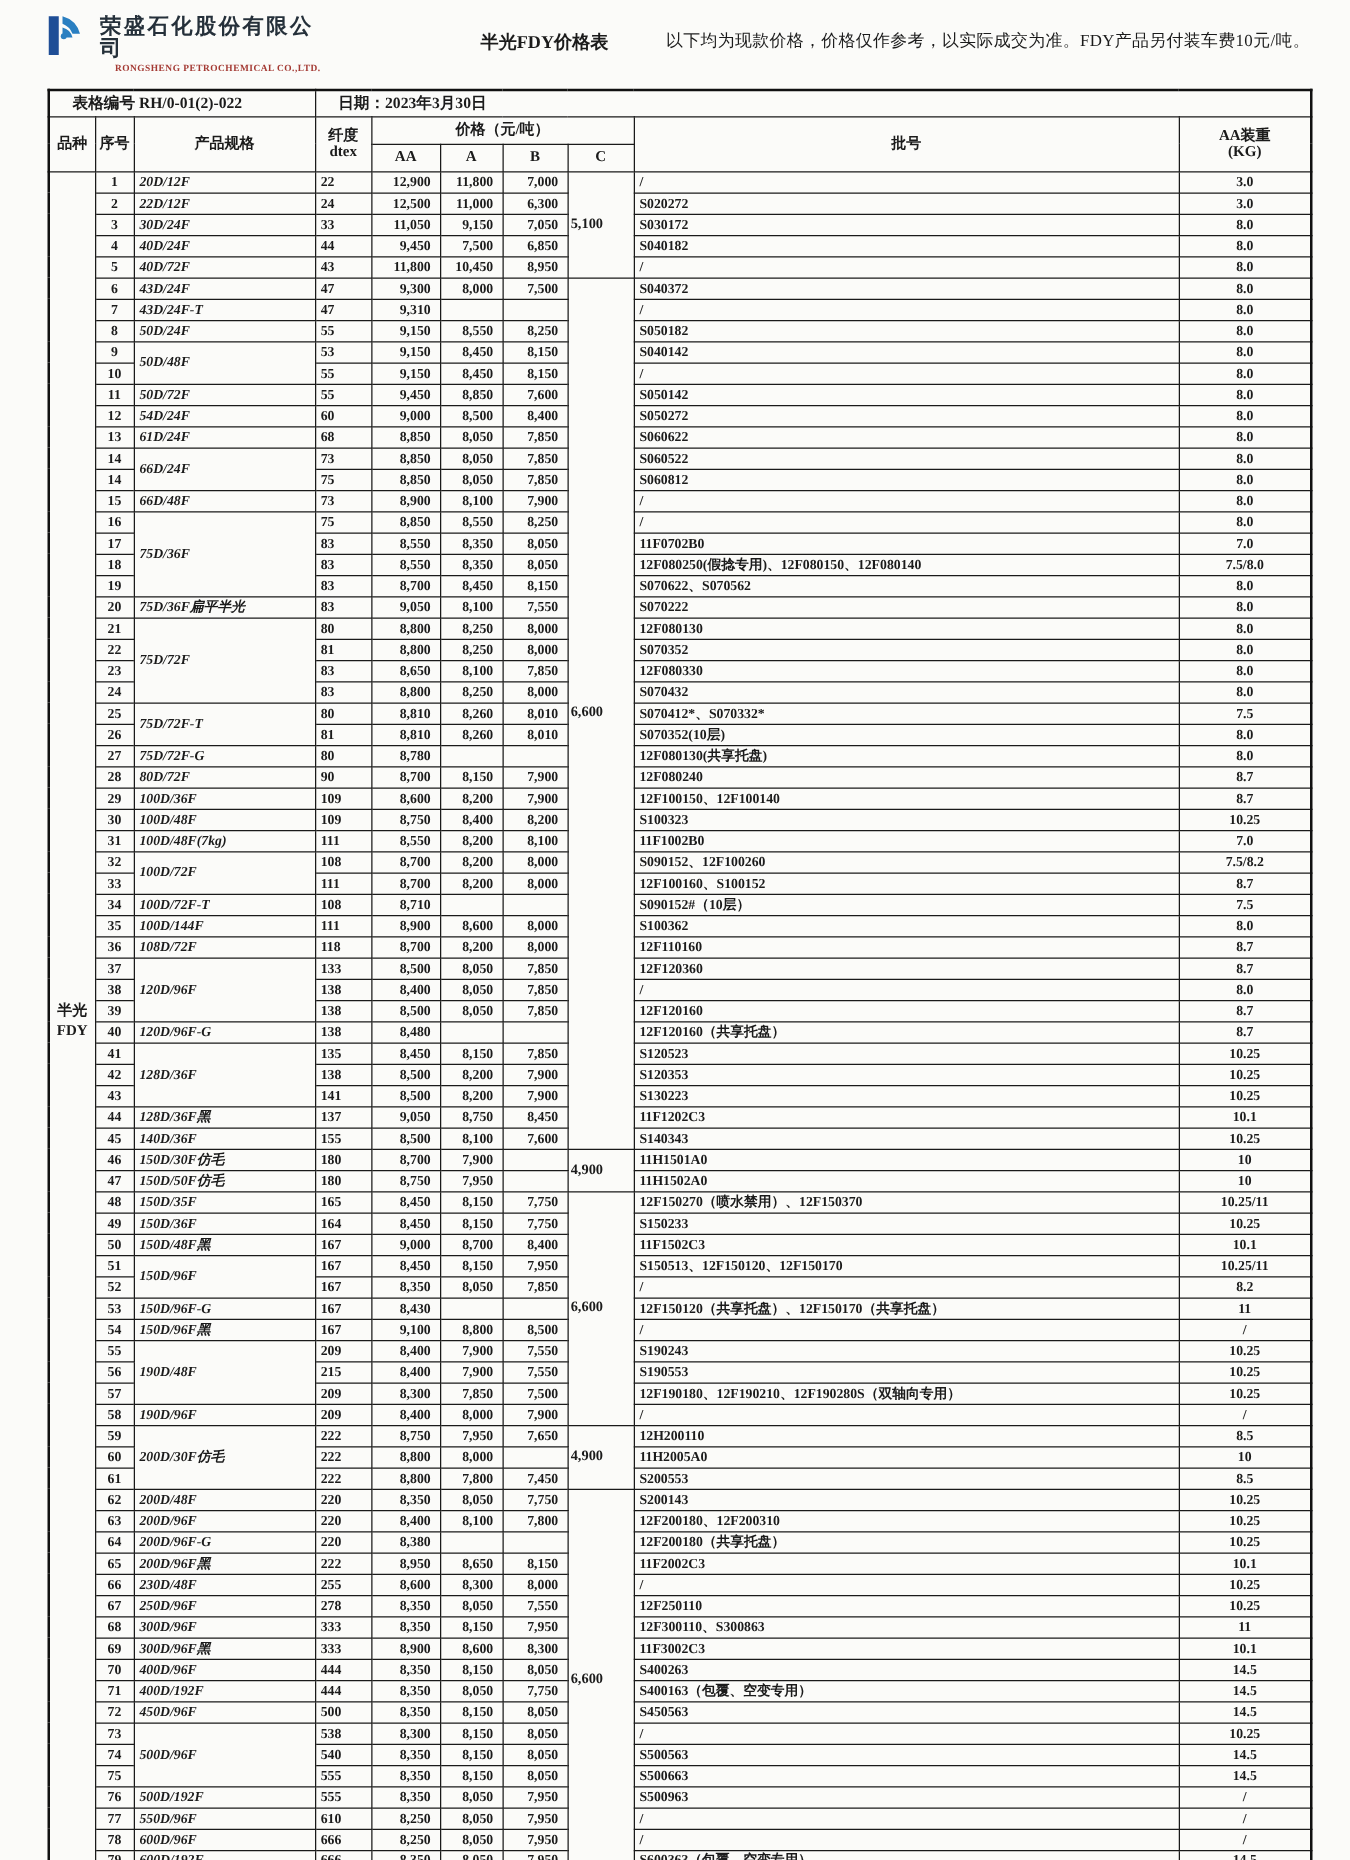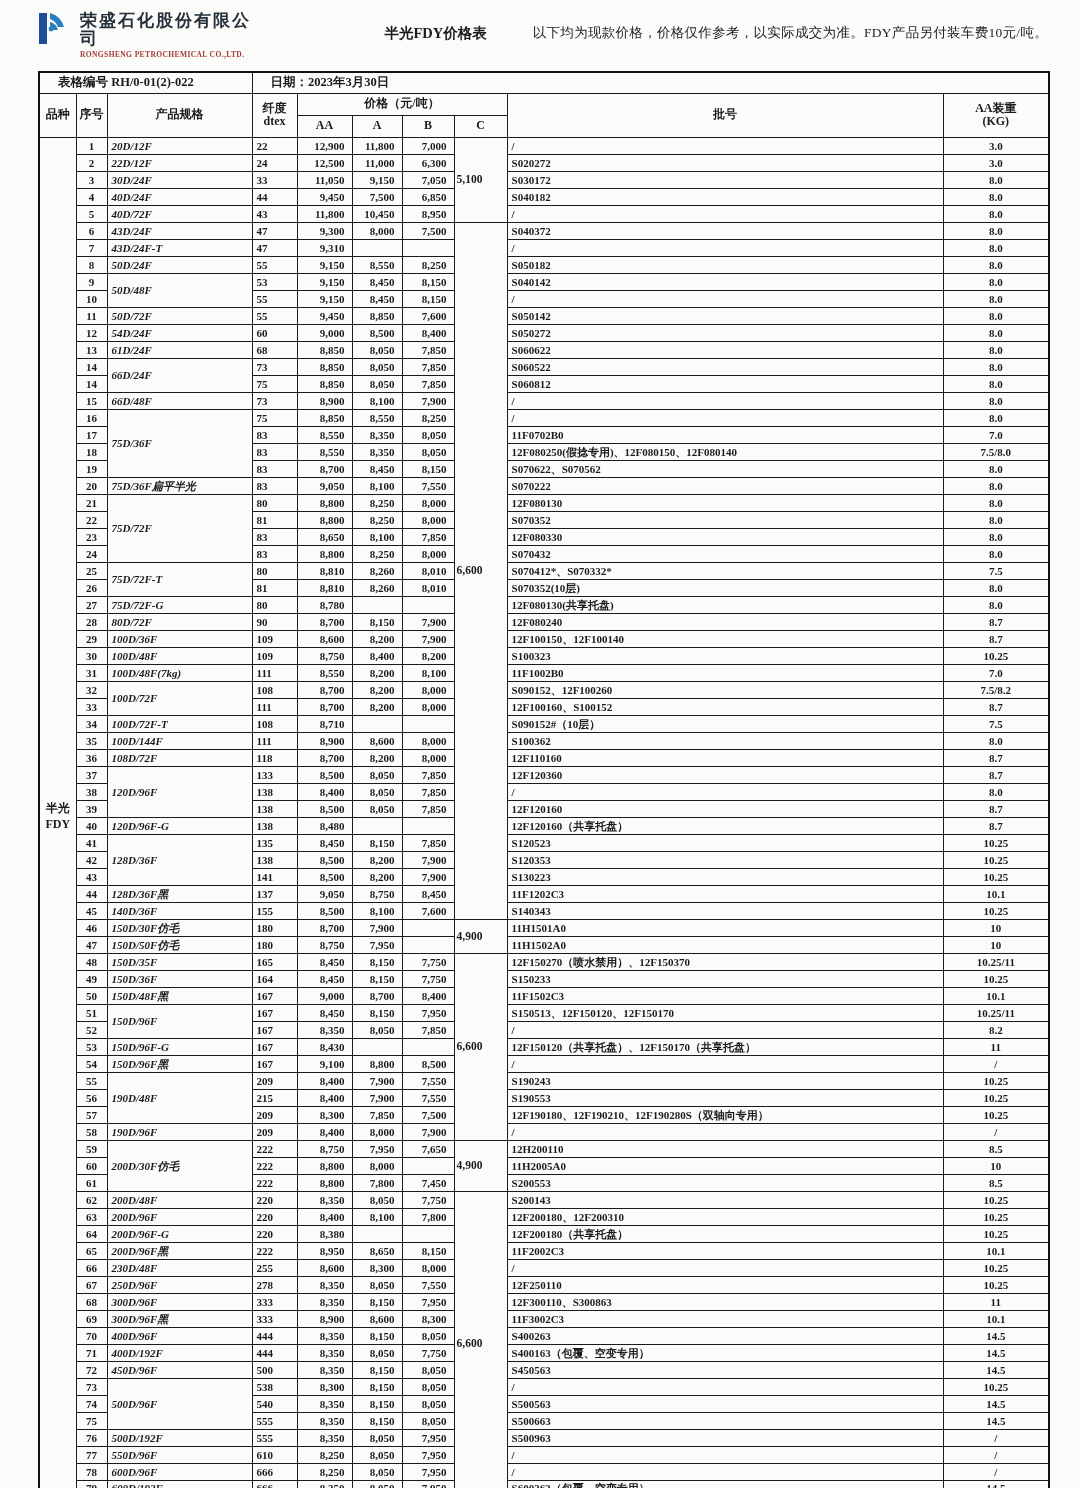--- a/index.html
+++ b/index.html
@@ -9,21 +9,21 @@
     -webkit-text-size-adjust:none;
   }
   .page{width:1080px;height:1488px;overflow:hidden;position:relative;}
 
   
   .top{display:flex;align-items:flex-start;padding:10px 32px 6px 38px;}
   .logo-block{display:flex;align-items:flex-start;width:300px;}
   .logo-icon{width:34px;height:36px;margin-right:8px;flex:0 0 auto;}
   .company{display:flex;flex-direction:column;line-height:1.05;padding-top:2px;}
   .company-cn{font-size:17px;font-weight:bold;letter-spacing:2px;color:#25303a;}
-  .company-en{font-size:7.5px;font-weight:bold;color:#a43a34;letter-spacing:.4px;margin-top:3px;}
+  .company-en{font-size:7.5px;font-weight:bold;color:#a43a34;letter-spacing:.4px;margin-top:3px;text-align:center;}
   .doc-title{font-size:14.5px;font-weight:bold;margin-left:116px;padding-top:14px;white-space:nowrap;}
   .doc-note{font-size:13.5px;font-weight:normal;margin-left:46px;padding-top:14px;white-space:nowrap;letter-spacing:.3px;}
 
   
   .tbl-wrap{margin:6px 32px 0 38px;}
   table{border-collapse:collapse;table-layout:fixed;width:1010px;}
   col.c-cat{width:37px}col.c-no{width:31px}col.c-spec{width:145px}col.c-dtex{width:45px}
   col.c-aa{width:55px}col.c-a{width:50px}col.c-b{width:52px}col.c-c{width:53px}
   col.c-batch{width:436px}col.c-wt{width:106px}
   th,td{

